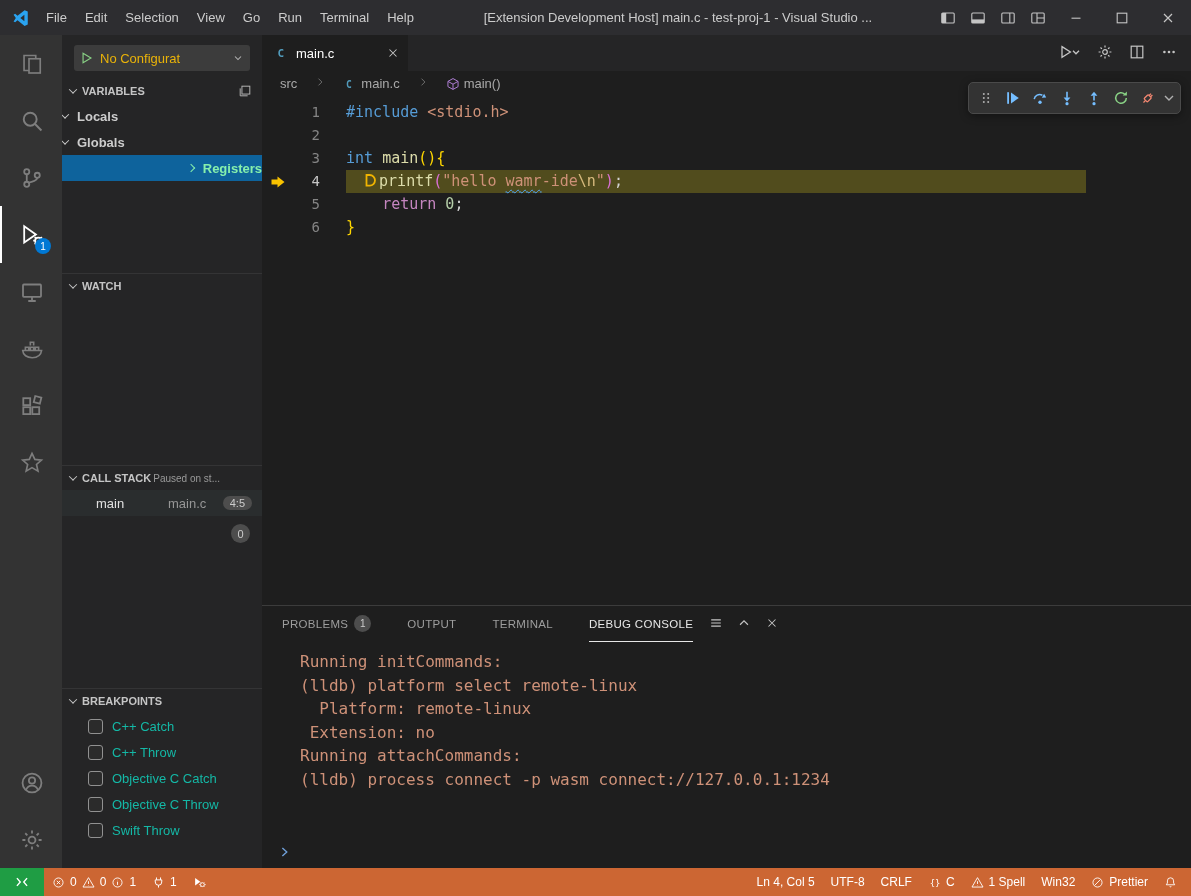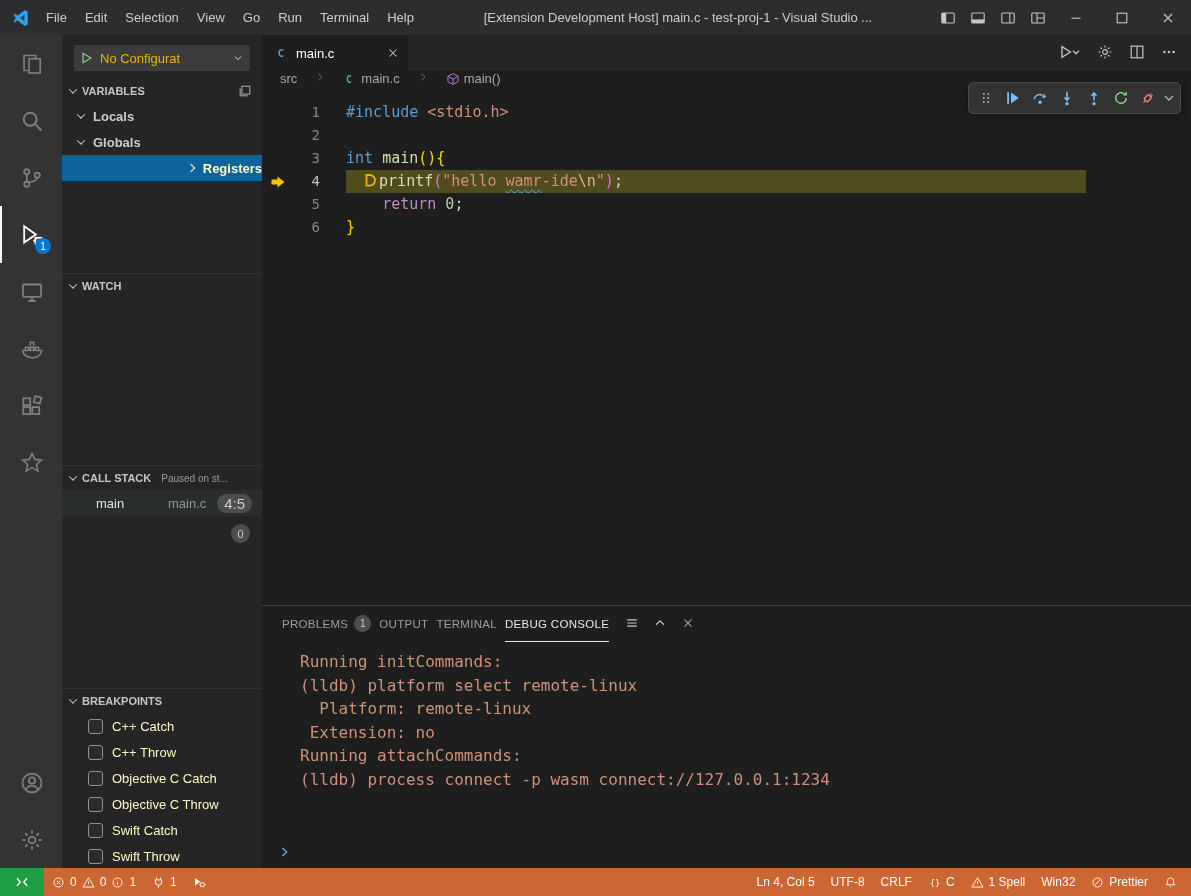--- a/index.html
+++ b/index.html
@@ -34,44 +34,44 @@
 .config-label{flex:1;color:#eab308;white-space:nowrap;overflow:hidden}
 .c-green{color:#89d185}
 .dim{color:#b6b6b6}
 .pane{position:absolute;left:0;width:100%;border-top:1px solid rgba(255,255,255,.07);overflow:hidden}
 .pane-variables{top:44px;height:194px;border-top:none}
 .pane-watch{top:238px;height:192px}
 .pane-callstack{top:430px;height:223px}
 .pane-breakpoints{top:653px;height:180px}
 .pane-header{height:24px;display:flex;align-items:center;padding:0 10px 0 8px;font-size:11px;font-weight:700;color:#c5c5c5}
 .pane-header .chev{margin-right:6px}
-.pane-note{margin-left:10px;font-weight:400;font-size:10px;color:#9a9a9a;white-space:nowrap}
+.pane-note{margin-left:2px;font-weight:400;font-size:10px;color:#9a9a9a;white-space:nowrap}
 .right{margin-left:auto}
 .chev{display:inline-block;width:6px;height:6px;border-right:1.3px solid currentColor;border-bottom:1.3px solid currentColor;flex:none}
 .chev.down{transform:rotate(45deg) translate(-1px,-1px)}
 .chev.right{transform:rotate(-45deg)}
-.tree-row{height:26px;display:flex;align-items:center;padding-left:16px;color:#ccc}
+.tree-row{height:26px;display:flex;align-items:center;padding-left:0;color:#ccc}
 .tree-row .chev{margin-right:9px}
 .scope-label{font-weight:700}
-.tree-row.sel{background:#0e639c;color:#fef9c3}
+.tree-row.sel{background:#0e639c;color:#86efac}
 .frame-row{height:26px;display:flex;align-items:center;padding:0 10px 0 34px;background:#2a2d2e}
 .frame-name{color:#e0e0e0;width:72px}
 .frame-file{color:#969696;flex:1}
-.badge-pill{background:#4d4d4d;color:#ccc;border-radius:10px;font-size:15px;padding:1px 7px}
+.badge-pill{background:#4d4d4d;color:#ccc;border-radius:10px;font-size:11px;padding:1px 7px}
 .count-badge{width:19px;height:19px;border-radius:50%;background:#4d4d4d;color:#ccc;font-size:11px;display:flex;align-items:center;justify-content:center;margin:8px 12px 0 auto}
-.bp-row{height:26px;display:flex;align-items:center;gap:9px;padding-left:26px;color:#fef9c3}
+.bp-row{height:26px;display:flex;align-items:center;gap:9px;padding-left:26px;color:#14b8a6}
 .checkbox{width:15px;height:15px;border:1px solid #919191;border-radius:3px;background:#2b2b2b;flex:none}
 
 .editor{position:absolute;left:262px;top:35px;width:929px;height:570px;background:#1e1e1e}
 .tabstrip{height:36px;background:#252526;display:flex;align-items:stretch}
 .tab{width:146px;background:#1e1e1e;display:flex;align-items:center;gap:6px;padding:0 8px 0 12px;color:#fff}
 .tab-label{flex:1}
 .tab-close{color:#c5c5c5}
 .editor-actions{margin-left:auto;display:flex;align-items:center;gap:16px;padding-right:14px;color:#c5c5c5}
-.breadcrumb{height:25px;display:flex;align-items:flex-start;gap:17px;padding-left:18px;color:#a9a9a9}
+.breadcrumb{height:25px;display:flex;align-items:center;gap:17px;padding-left:18px;color:#a9a9a9}
 .crumb{display:flex;align-items:center;gap:4px}
 .crumb-sep{color:#767676}
 .purple{color:#b180d7}
 .code{position:relative;padding-top:5px;font-family:"DejaVu Sans Mono","Liberation Mono",monospace;font-size:15px;line-height:23px}
 .code-row{position:relative;height:23px;display:flex}
 .code-row.current::before{content:"";position:absolute;left:84px;top:0;width:740px;height:23px;background:#514c1d}
 .gutter{position:relative;width:84px;flex:none;text-align:right;padding-right:26px;color:#858585;font-size:14px;z-index:1}
 .current .lnum{color:#c6c6c6}
 .arrow{position:absolute;left:8px;top:4px}
 .code-text{position:relative;z-index:1;white-space:pre;color:#d4d4d4}
@@ -79,21 +79,21 @@
 .tok.kw{color:#569cd6}.tok.ctl{color:#c586c0}.tok.fn{color:#dcdcaa}.tok.str{color:#ce9178}
 .tok.esc{color:#d7ba7d}.tok.num{color:#b5cea8}.tok.pl{color:#d4d4d4}.tok.b1{color:#ffd700}.tok.b2{color:#da70d6}
 .tok.spell{text-decoration:underline wavy #4fa8ff 1px;text-underline-offset:3px}
 .dbg-toolbar{position:absolute;top:47px;right:10px;height:32px;background:#333;border:1px solid #4a4a4a;border-radius:5px;display:flex;align-items:center;padding:0 3px;box-shadow:0 2px 8px rgba(0,0,0,.4);z-index:3}
 .dbg-btn{width:27px;height:26px;display:flex;align-items:center;justify-content:center;border-radius:4px}
 .dbg-btn.narrow{width:16px}
 .c-blue{color:#75beff}.c-green2{color:#89d185}.c-red{color:#f48771}.c-grey{color:#b0b0b0}
 
 .panel{position:absolute;left:262px;top:605px;width:929px;height:263px;background:#1e1e1e;border-top:1px solid #3c3c3c}
 .panel-header{height:36px;display:flex;align-items:center;padding:0 12px 0 20px}
-.panel-tabs{display:flex;gap:8px;align-items:flex-end;height:100%}
+.panel-tabs{display:flex;gap:36px;align-items:flex-end;height:100%}
 .ptab{display:flex;align-items:center;gap:6px;font-size:11.5px;letter-spacing:.3px;color:#9d9d9d;height:100%;border-bottom:1px solid transparent}
 .ptab.active{color:#e7e7e7;border-bottom-color:#e7e7e7}
 .ptab-badge{background:#4d4d4d;color:#ccc;border-radius:50%;width:17px;height:17px;font-size:10px;display:flex;align-items:center;justify-content:center}
 .panel-filter{margin-left:auto;width:358px;height:25px;background:#3c3c3c;border:none;outline:none;color:#ccc;font-size:13px;padding:0 8px;font-family:"Liberation Sans",sans-serif}
 .panel-filter::placeholder{color:#989898}
 .panel-actions{display:flex;align-items:center;gap:14px;margin-left:16px;color:#c5c5c5}
 .console{padding:8px 0 0 38px;font-family:"DejaVu Sans Mono","Liberation Mono",monospace;font-size:16px;line-height:23.5px;color:#ce9178}
 .console-line{white-space:pre}
 .console-prompt{position:absolute;left:16px;bottom:6px;color:#6f9fd8}
 
@@ -377,24 +377,20 @@
             <span class="checkbox"></span>
             <span>C++ Throw</span>
           </div>
           <div class="bp-row">
             <span class="checkbox"></span>
             <span>Objective C Catch</span>
           </div>
           <div class="bp-row">
             <span class="checkbox"></span>
             <span>Objective C Throw</span>
-          </div>
-          <div class="bp-row">
-            <span class="checkbox"></span>
-            <span>Swift Catch</span>
           </div>
           <div class="bp-row">
             <span class="checkbox"></span>
             <span>Swift Throw</span>
           </div>
         </div>
     </div>
   </div>
 
   <div class="editor">

